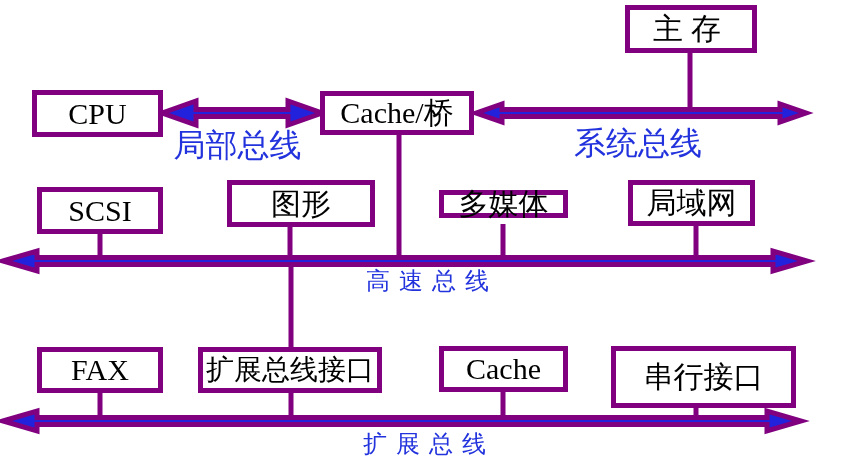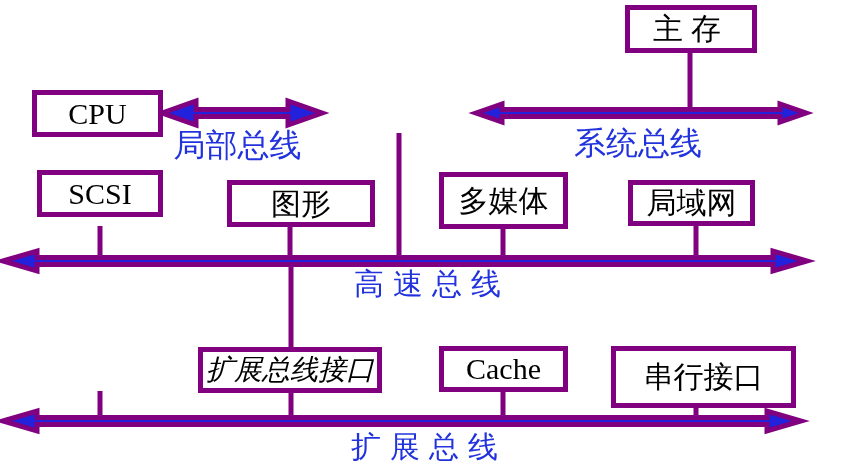--- a/index.html
+++ b/index.html
@@ -33,21 +33,21 @@
   .node-box.small-text{font-size:28px;}
   .node-box.sp{letter-spacing:8px;}
   .bus-label{
     position:absolute;
     color:var(--bus-label);
     font-size:32px;
     line-height:1;
     text-align:center;
     white-space:nowrap;
   }
-  .bus-label.big{font-size:30px;letter-spacing:9px;padding-left:9px;}
+  .bus-label.big{font-size:24px;letter-spacing:9px;padding-left:9px;}
   .bus-shape{fill:var(--bus-fill);stroke:var(--bus-outline);stroke-width:5;stroke-linejoin:miter;}
   .connector{stroke:var(--box-border);stroke-width:5;}
 </style>
 </head>
 <body>
 
 <div id="canvas">
 
   <svg id="buses-svg" viewBox="0 0 852 475" xmlns="http://www.w3.org/2000/svg">
 
@@ -66,31 +66,33 @@
     <polygon class="bus-shape" points="162,113 196,101 196,109.5 288,109.5 288,101 322,113 288,125 288,116.5 196,116.5 196,125"></polygon>
     <polygon class="bus-shape" points="476,113 502,104 502,109.5 780,109.5 780,104 806,113 780,122 780,116.5 502,116.5 502,122"></polygon>
     <polygon class="bus-shape" points="3,261 37,251 37,257.5 773,257.5 773,251 807,261 773,271 773,264.5 37,264.5 37,271"></polygon>
     <polygon class="bus-shape" points="3,421 37,411 37,417.5 767,417.5 767,411 801,421 767,431 767,424.5 37,424.5 37,431"></polygon>
   </svg>
 
   <div class="node-box sp" style="left:625px;top:5px;width:132px;height:48px;">主存</div>
 
   <div class="node-box" style="left:32px;top:90px;width:131px;height:47px;">CPU</div>
 
+  <div class="node-box" style="left:320px;top:91px;width:154px;height:44px;">Cache/桥</div>
 
-  <div class="node-box" style="left:37px;top:170px;width:126px;height:47px;">SCSI</div>
+  <div class="node-box" style="left:37px;top:187px;width:126px;height:47px;">SCSI</div>
 
   <div class="node-box" style="left:227px;top:180px;width:148px;height:47px;">图形</div>
 
-  <div class="node-box" style="left:439px;top:172px;width:129px;height:57px;">多媒体</div>
+  <div class="node-box" style="left:439px;top:190px;width:129px;height:28px;">多媒体</div>
 
   <div class="node-box" style="left:628px;top:180px;width:127px;height:46px;">局域网</div>
 
+  <div class="node-box" style="left:37px;top:347px;width:126px;height:46px;">FAX</div>
 
-  <div class="node-box small-text" style="left:198px;top:347px;width:184px;height:46px;font-style:italic;">扩展总线接口</div>
+  <div class="node-box small-text" style="left:198px;top:347px;width:184px;height:46px;">扩展总线接口</div>
 
   <div class="node-box" style="left:439px;top:346px;width:129px;height:46px;">Cache</div>
 
   <div class="node-box" style="left:611px;top:346px;width:185px;height:62px;">串行接口</div>
 
   <div class="bus-label" style="left:140px;top:129px;width:195px;">局部总线</div>
 
   <div class="bus-label" style="left:540px;top:127px;width:196px;">系统总线</div>
 
   <div class="bus-label big" style="left:318px;top:269px;width:210px;">高速总线</div>

